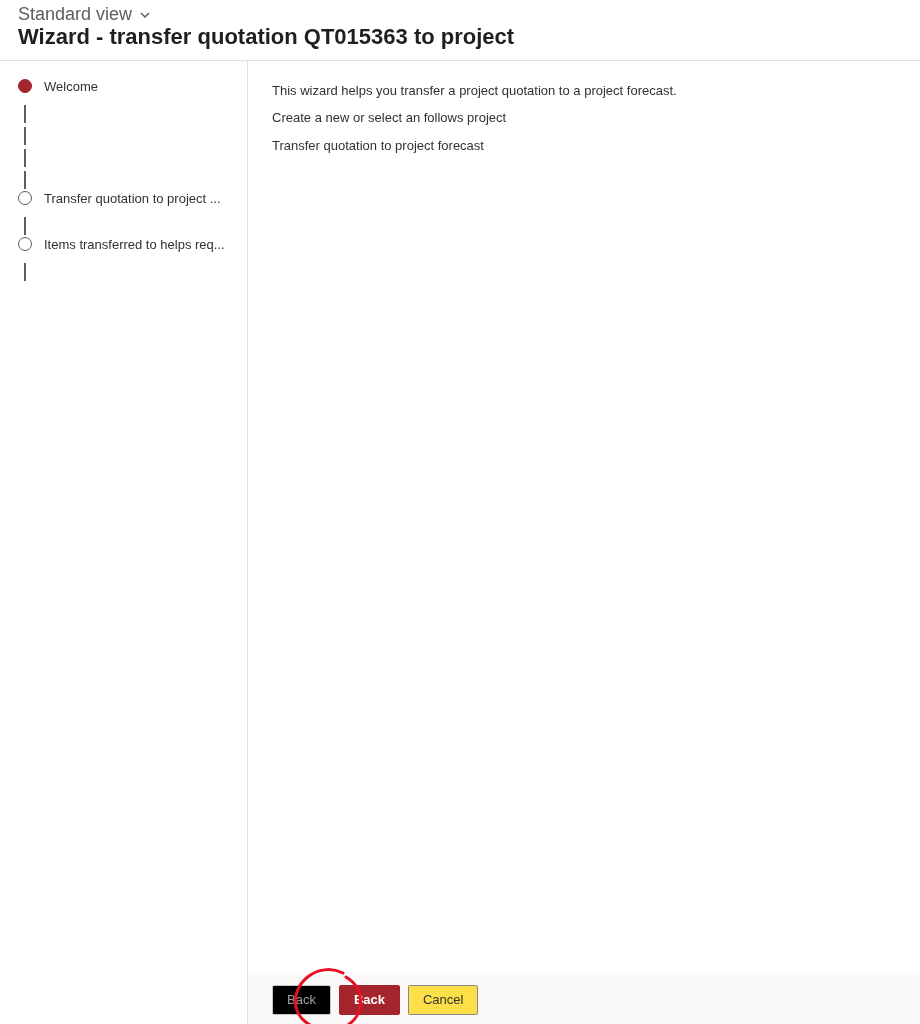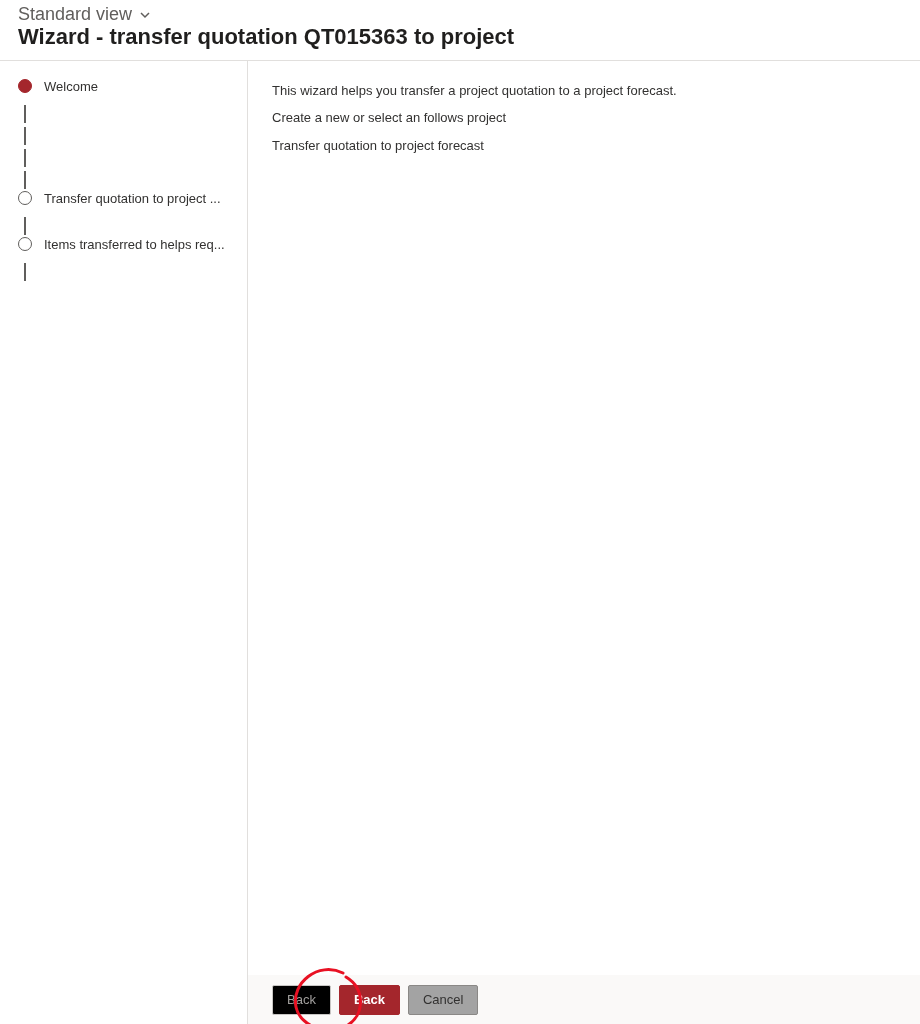--- a/index.html
+++ b/index.html
@@ -107,21 +107,21 @@
       align-items: center;
       padding: 10px 24px;
       gap: 8px;
       background: #faf9f8;
     }
     .btn {
       height: 30px;
       padding: 0 14px;
       font-size: 13px;
       border: 1px solid #8a8886;
-      background: #a3a3a3;
+      background: #fde047;
       border-radius: 2px;
       cursor: pointer;
       color: #323130;
     }
     .btn:disabled {
       color: #a19f9d;
       border-color: #c8c6c4;
       background: #000000;
       cursor: default;
     }

